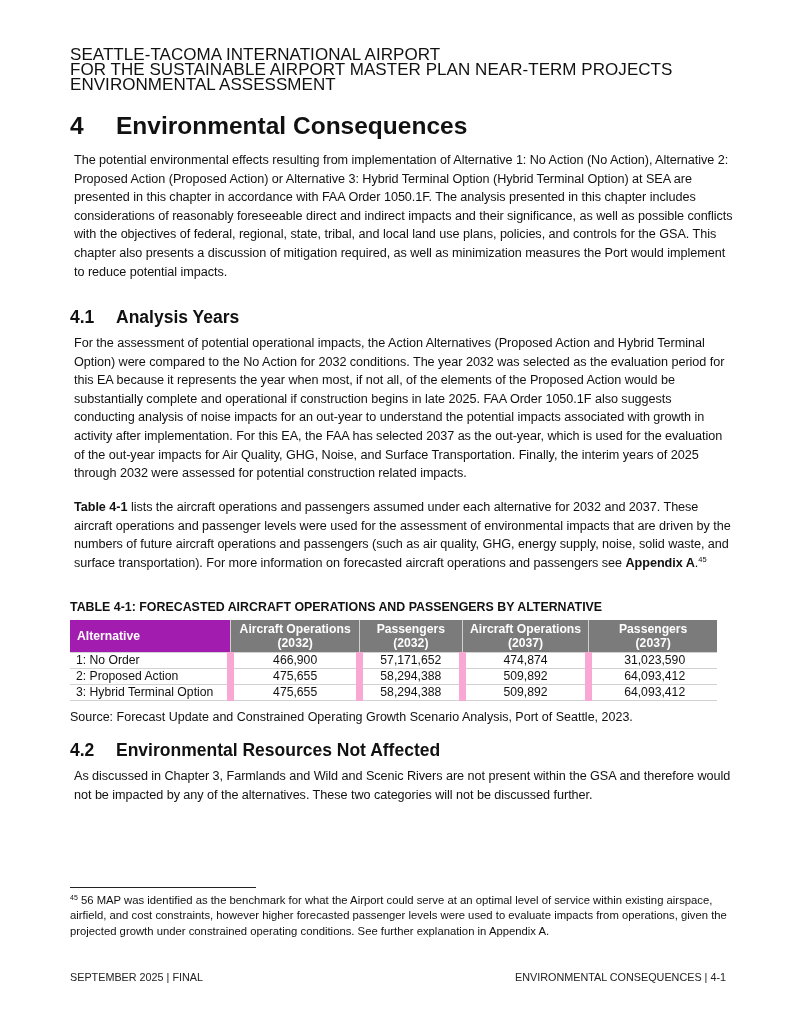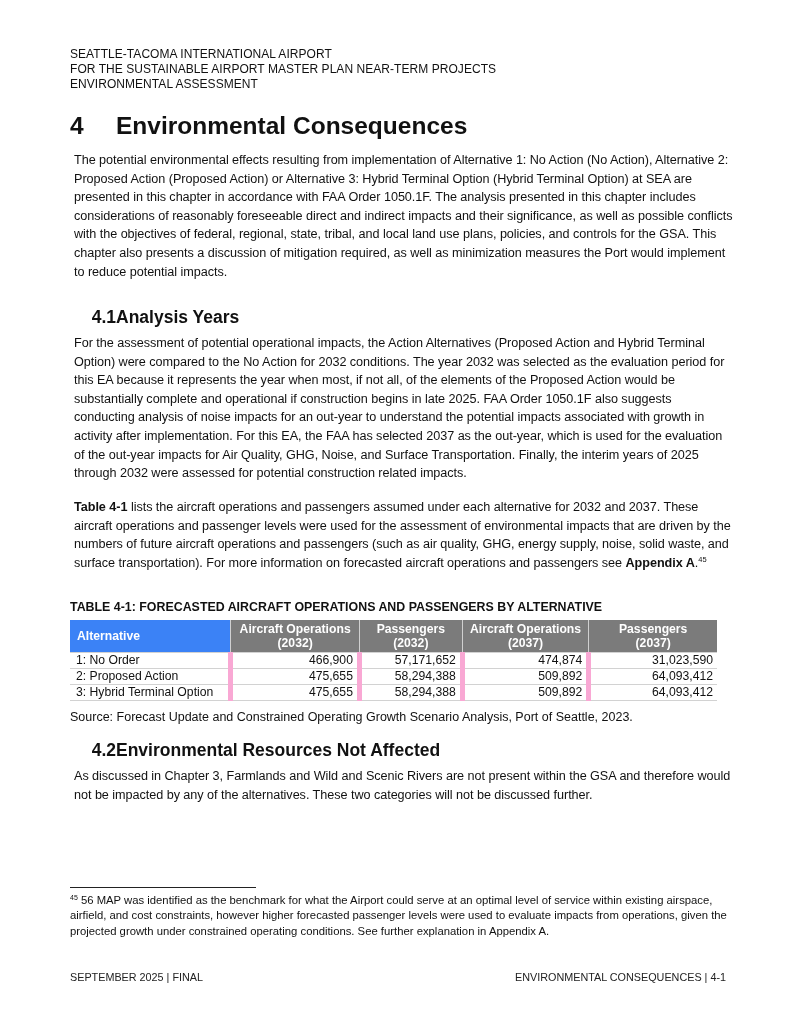--- a/index.html
+++ b/index.html
@@ -2,57 +2,57 @@
 <html><head>
 <meta charset="utf-8">
 <style>
   html, body { margin: 0; padding: 0; background: #ffffff; }
   body {
     width: 791px; height: 1024px; position: relative; overflow: hidden;
     font-family: "Liberation Sans", sans-serif; color: #111;
   }
   .running-header {
     position: absolute; top: 47px; left: 70px;
-    font-size: 12px; line-height: 15px; color: #111; letter-spacing: 0.05px;
+    font-size: 17px; line-height: 15px; color: #111; letter-spacing: 0.05px;
   }
   .running-header div { white-space: nowrap; }
   .chapter-title {
     position: absolute; top: 111px; left: 70px;
     font-size: 24.5px; font-weight: bold; line-height: 30px; margin: 0;
     white-space: nowrap;
   }
   .chapter-title .num { display: inline-block; width: 46px; }
   .para {
     position: absolute; left: 70px; width: 660px;
     font-size: 12.65px; line-height: 18.6px; margin: 4px; letter-spacing: -0.05px;
   }
   .para b { font-weight: bold; text-align: center; }
   .para sup { font-size: 7.5px; vertical-align: 5px; line-height: 0; }
   .section-title {
     position: absolute; left: 70px; margin: 0;
     font-size: 17.5px; font-weight: bold; line-height: 22px; white-space: nowrap;
   }
-  .section-title .num { display: inline-block; width: 46px; text-align: right; }
+  .section-title .num { display: inline-block; width: 46px; }
   .table-caption {
     position: absolute; left: 70px; top: 599px; margin: 0;
     font-size: 12.4px; font-weight: bold; line-height: 16px; white-space: nowrap;
   }
   table.data-table {
     position: absolute; left: 70px; top: 620px; width: 647px;
     border-collapse: collapse; font-size: 12.2px;
   }
   table.data-table th {
     background: #7b7b7b; color: #ffffff; font-weight: bold;
     line-height: 14px; padding: 1px 4px 1px 4px; text-align: center;
     border-left: 1px solid #d0d0d0; height: 30px; vertical-align: middle;
   }
   table.data-table th:first-child { text-align: left; border-left: none; padding-left: 7px; }
   table.data-table td {
-    line-height: 15px; padding: 0 4px; text-align: right;
-    border-top: 1px solid #d2d2d2; border-left: 5px solid #f9a8d4; height: 15px;
+    line-height: 15px; padding: 0 4px; text-align: center;
+    border-top: 1px solid #d2d2d2; border-left: 7px solid #f9a8d4; height: 15px;
   }
   table.data-table td:first-child { text-align: left; border-left: none; padding-left: 6px; }
   table.data-table tr:last-child td { border-bottom: 1px solid #d2d2d2; }
   .source {
     position: absolute; left: 70px; top: 709px;
     font-size: 12.5px; line-height: 16px; white-space: nowrap;
   }
   .footnote-rule {
     position: absolute; left: 70px; top: 887px; width: 186px; height: 0;
     border-top: 1px solid #222;
@@ -86,21 +86,21 @@
 
 <p class="para" style="top:330px;">For the assessment of potential operational impacts, the Action Alternatives (Proposed Action and Hybrid Terminal Option) were compared to the No Action for 2032 conditions. The year 2032 was selected as the evaluation period for this EA because it represents the year when most, if not all, of the elements of the Proposed Action would be substantially complete and operational if construction begins in late 2025. FAA Order 1050.1F also suggests conducting analysis of noise impacts for an out-year to understand the potential impacts associated with growth in activity after implementation. For this EA, the FAA has selected 2037 as the out-year, which is used for the evaluation of the out-year impacts for Air Quality, GHG, Noise, and Surface Transportation. Finally, the interim years of 2025 through 2032 were assessed for potential construction related impacts.</p>
 
 <p class="para" style="top:494px;"><b>Table 4-1</b><span> lists the aircraft operations and passengers assumed under each alternative for 2032 and 2037. These aircraft operations and passenger levels were used for the assessment of environmental impacts that are driven by the numbers of future aircraft operations and passengers (such as air quality, GHG, energy supply, noise, solid waste, and surface transportation). For more information on forecasted aircraft operations and passengers see </span><b>Appendix A</b><span>.</span><sup>45</sup></p>
 
 <p class="table-caption">TABLE 4-1: FORECASTED AIRCRAFT OPERATIONS AND PASSENGERS BY ALTERNATIVE</p>
 
 <table class="data-table">
   <thead>
     <tr>
-      <th style="width: 150px; background: #3b82f6;"><span>Alternative</span></th>
+      <th style="width: 150px; background: #a21caf;"><span>Alternative</span></th>
       <th style="width: 120px; background: rgb(123, 123, 123);"><span>Aircraft Operations</span><br><span>(2032)</span></th>
       <th style="width: 94px; background: rgb(123, 123, 123);"><span>Passengers</span><br><span>(2032)</span></th>
       <th style="width: 118px; background: rgb(123, 123, 123);"><span>Aircraft Operations</span><br><span>(2037)</span></th>
       <th style="width: 120px; background: rgb(123, 123, 123);"><span>Passengers</span><br><span>(2037)</span></th>
     </tr>
   </thead>
   <tbody>
     <tr>
       <td>1: No Order</td>
       <td>466,900</td>

